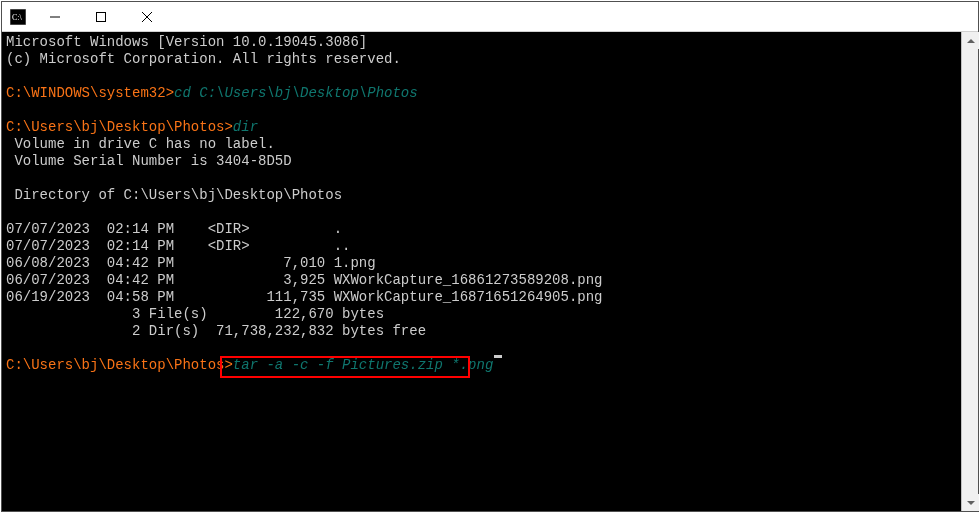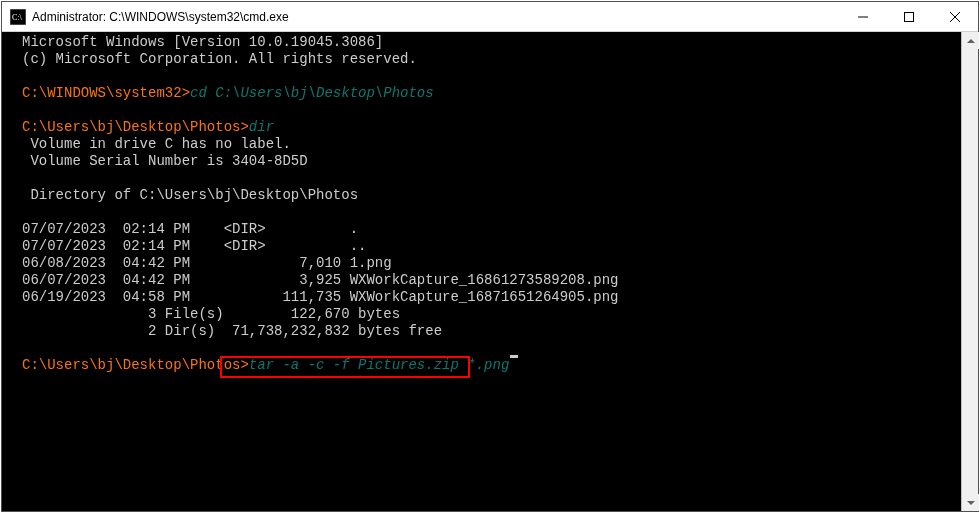--- a/index.html
+++ b/index.html
@@ -63,21 +63,21 @@
       cursor: pointer;
     }
     .win-btn svg { stroke: #000; fill: none; }
     .terminal-body {
       flex: 1;
       display: flex;
       background: #000;
     }
     .terminal-content {
       flex: 1;
-      padding: 2px 20px;
+      padding: 2px 4px;
       color: #cccccc;
       font-size: 14px;
       line-height: 17px;
       white-space: pre;
       letter-spacing: 0;
       font-family: "Consolas", "Courier New", monospace;
     }
     .scrollbar {
       width: 17px;
       background: #f0f0f0;
@@ -131,21 +131,20 @@
 <body>
 
 <div class="window">
   <div class="titlebar">
     <div class="titlebar-icon">
       <svg viewBox="0 0 16 16" width="16" height="16">
         <rect x="0" y="0" width="16" height="16" fill="#000" stroke="#888" stroke-width="1"></rect>
         <text x="2" y="11" font-size="8" fill="#fff" font-family="Consolas">C:\</text>
       </svg>
     </div>
-    <div class="titlebar-title">Administrator: C:\WINDOWS\system32\cmd.exe</div>
     <div class="window-controls">
       <button class="win-btn">
         <svg width="10" height="10" viewBox="0 0 10 10">
             <line x1="0" y1="5" x2="10" y2="5" stroke-width="1"></line>
           </svg>
       </button>
       <button class="win-btn">
         <svg width="10" height="10" viewBox="0 0 10 10">
             <rect x="0.5" y="0.5" width="9" height="9" stroke-width="1"></rect>
           </svg>

